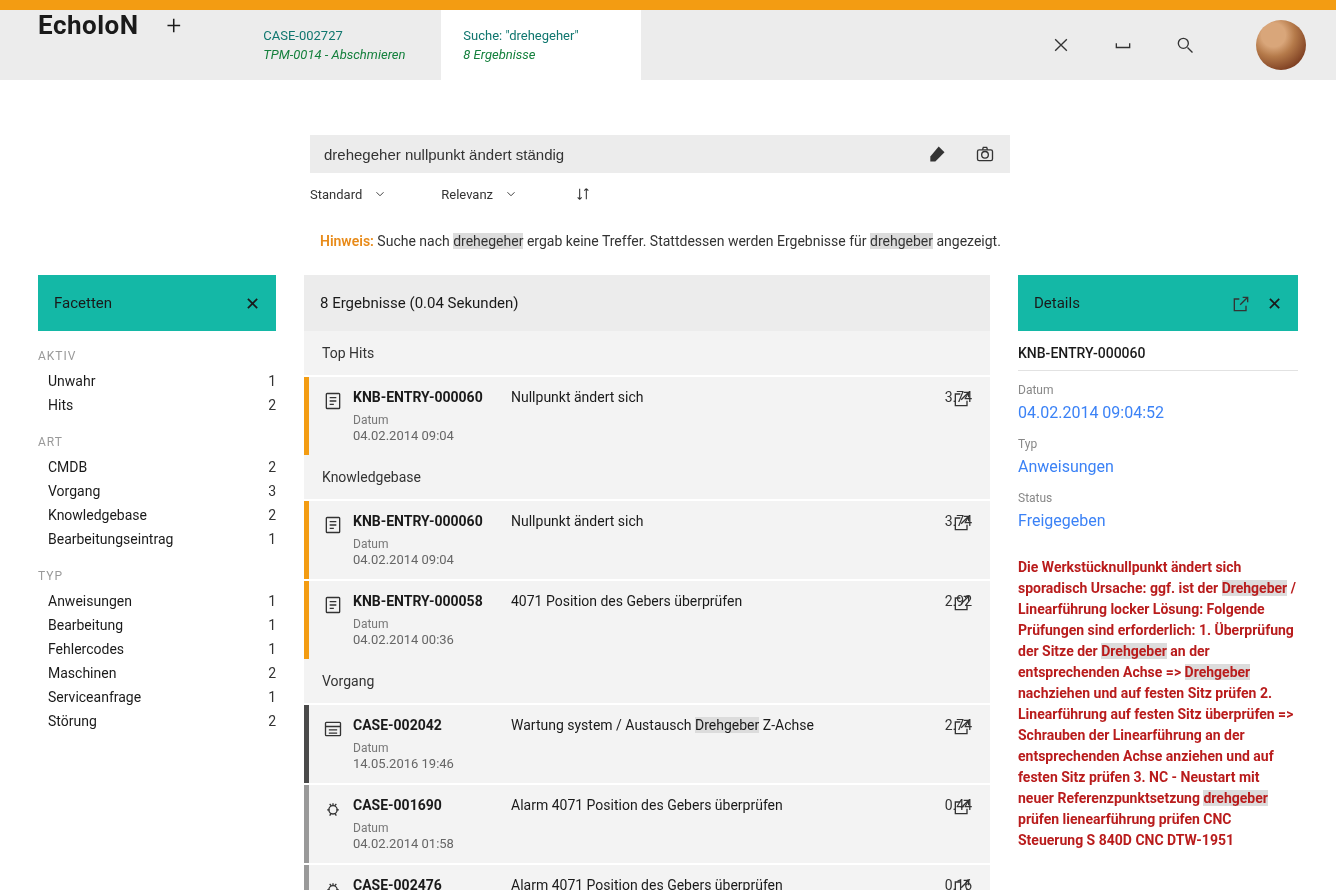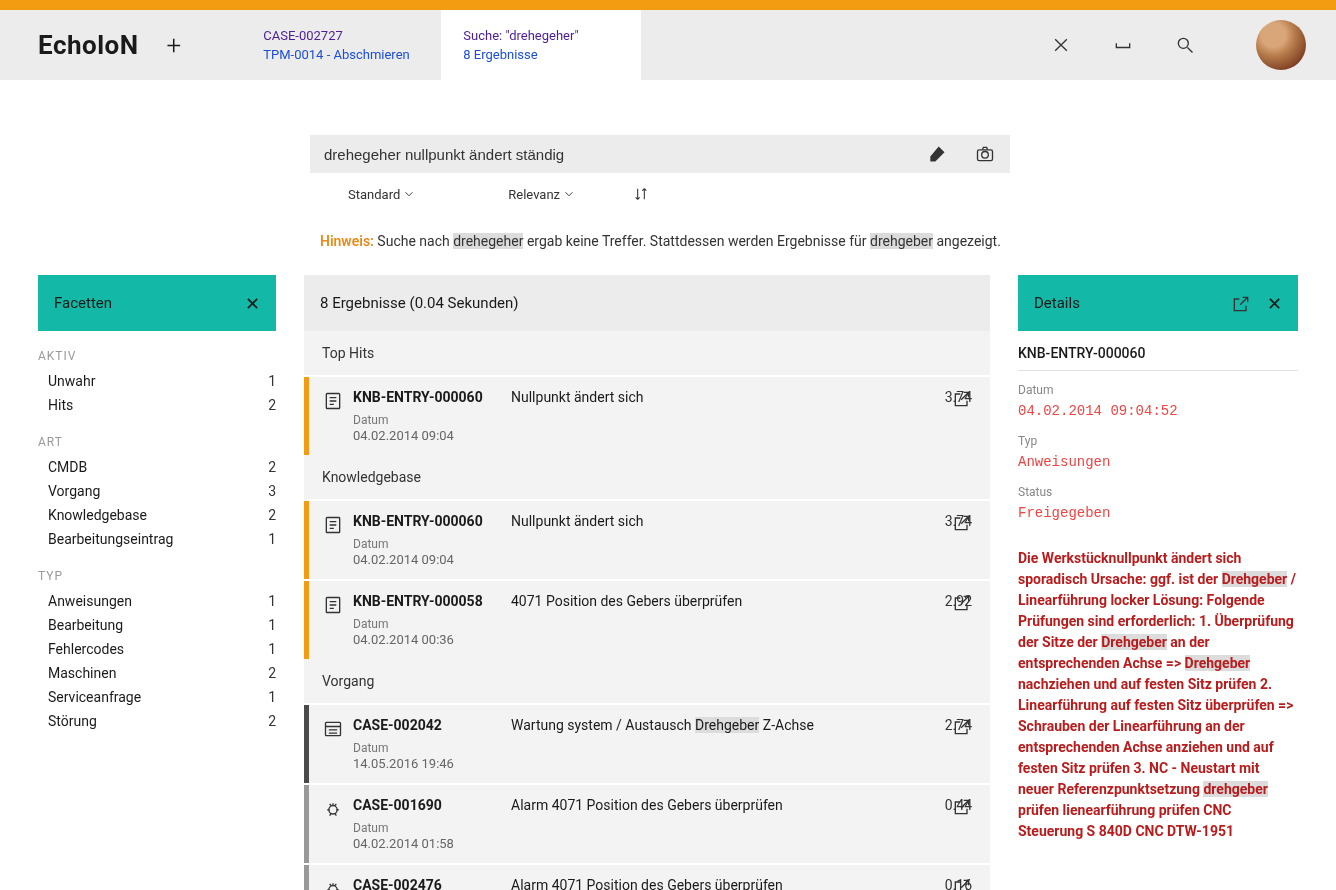--- a/index.html
+++ b/index.html
@@ -8,41 +8,40 @@
   background: #fff;
   color: #1a1a1a;
   font-size: 14px;
   width: 1336px;
   height: 890px;
   overflow: hidden;
 }
 .top-bar { height: 10px; background: #f39c12; }
 .header {
   display: flex;
-  align-items: center;
   background: #ececec;
   height: 70px;
   padding-left: 38px;
   padding-right: 30px;
 }
 .logo { font-size: 26px; font-weight: 700; letter-spacing: 0.5px; }
 .plus-btn { font-size: 26px; font-weight: 300; margin-left: 28px; margin-right: 60px; cursor: pointer; }
 .tab {
   padding: 12px 22px;
   height: 70px;
   display: flex;
   flex-direction: column;
   justify-content: center;
   font-size: 13px;
   color: #333;
   min-width: 200px;
 }
 .tab.active { background: #fff; }
-.tab .line1 { color: #4c1d95; margin-bottom: 4px; }
-.tab .line2 { color: #1d4ed8; }
+.tab .line1 { color: #0f766e; margin-bottom: 4px; }
+.tab .line2 { color: #15803d; font-style: italic; }
 .header-icons { margin-left: auto; display: flex; align-items: center; gap: 40px; }
 .icon-btn { width: 22px; height: 22px; display: flex; align-items: center; justify-content: center; cursor: pointer; }
 .avatar {
   width: 50px; height: 50px; border-radius: 50%;
   background: radial-gradient(circle at 35% 30%, #d9a67a 25%, #b57a4a 45%, #7a3b1f 80%);
   margin-left: 20px;
 }
 .iconsvg { width: 20px; height: 20px; stroke: #333; fill: none; stroke-width: 1.6; }
 
 .search-area { padding: 55px 16px 0 0; display: flex; flex-direction: column; align-items: center; }
@@ -53,21 +52,21 @@
 }
 .search-box input {
   flex: 1; border: none; background: transparent; outline: none;
   font-size: 15px; color: #333;
 }
 .search-box .sb-icons { display: flex; gap: 26px; }
 .search-controls {
   width: 700px; display: flex; align-items: center; gap: 14px;
   margin-top: 10px; font-size: 13px; color: #333;
 }
-.sc-group { display: flex; align-items: center; gap: 2px; margin-right: 40px; cursor: pointer; margin-left: 38px; }
+.sc-group { display: flex; align-items: center; gap: 11px; margin-right: 40px; cursor: pointer; }
 .hint-row { width: 690px; margin-top: 28px; font-size: 14px; margin-left: 10px; color: #333; }
 .hint-label { color: #e88b1a; font-weight: 600; }
 .hl { background: #dcdcdc; }
 
 .main-grid {
   display: flex;
   gap: 28px;
   padding: 26px 38px 0 38px;
 }
 .facets-col { width: 238px; }
@@ -117,21 +116,21 @@
 .r-id { font-weight: 700; min-width: 140px; }
 .r-title { flex: 1; }
 .r-score { margin-left: auto; color: #333; }
 .r-meta { font-size: 12px; color: #777; margin-top: 8px; }
 .r-meta .d { color: #666; font-size: 13px; margin-top: 1px; }
 .r-popout { position: absolute; right: 18px; top: 12px; width: 20px; height: 20px; cursor: pointer; }
 
 .detail-body { padding: 12px 0; font-size: 14px; line-height: 1.5; }
 .detail-id { font-weight: 500; padding-bottom: 6px; border-bottom: 1px solid #e2e2e2; }
 .d-label { font-size: 12px; color: #888; margin-top: 10px; }
-.d-val { font-size: 14px; color: #ef4444; margin-top: 2px; font-family: Liberation Mono, monospace; }
+.d-val { font-size: 16px; color: #3b82f6; margin-top: 2px; }
 .d-text { margin-top: 24px; color: #b91c1c; font-weight: bold; }
 </style>
 </head>
 <body>
 
 <div class="top-bar"></div>
 
 <div class="header">
   <div class="logo">EcholoN</div>
   <div class="plus-btn">+</div>

